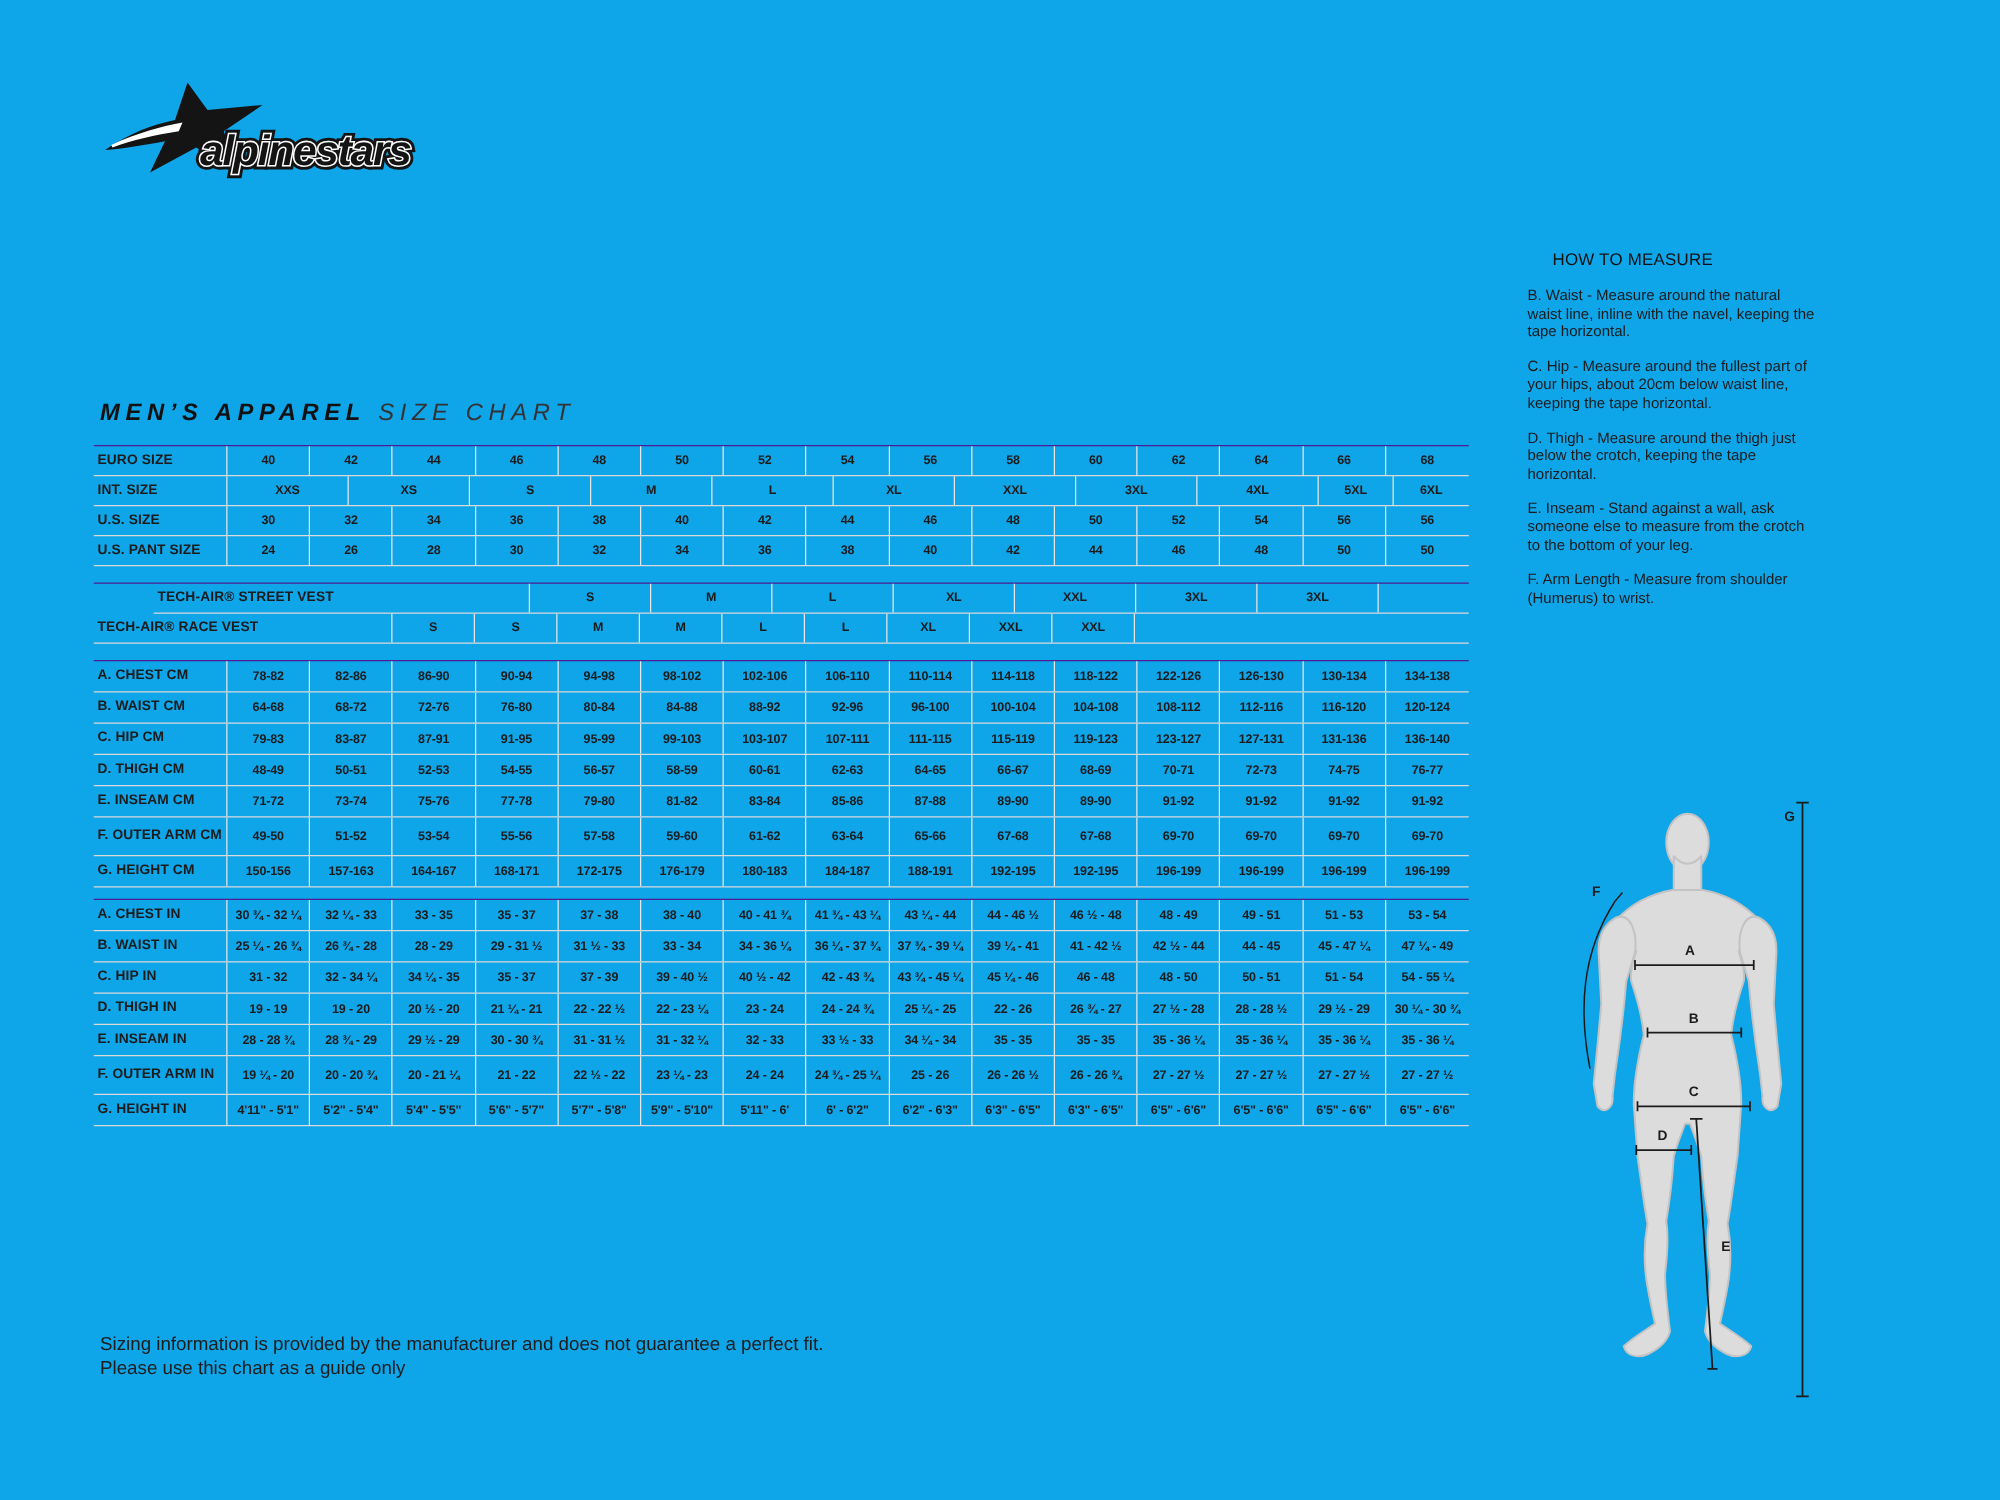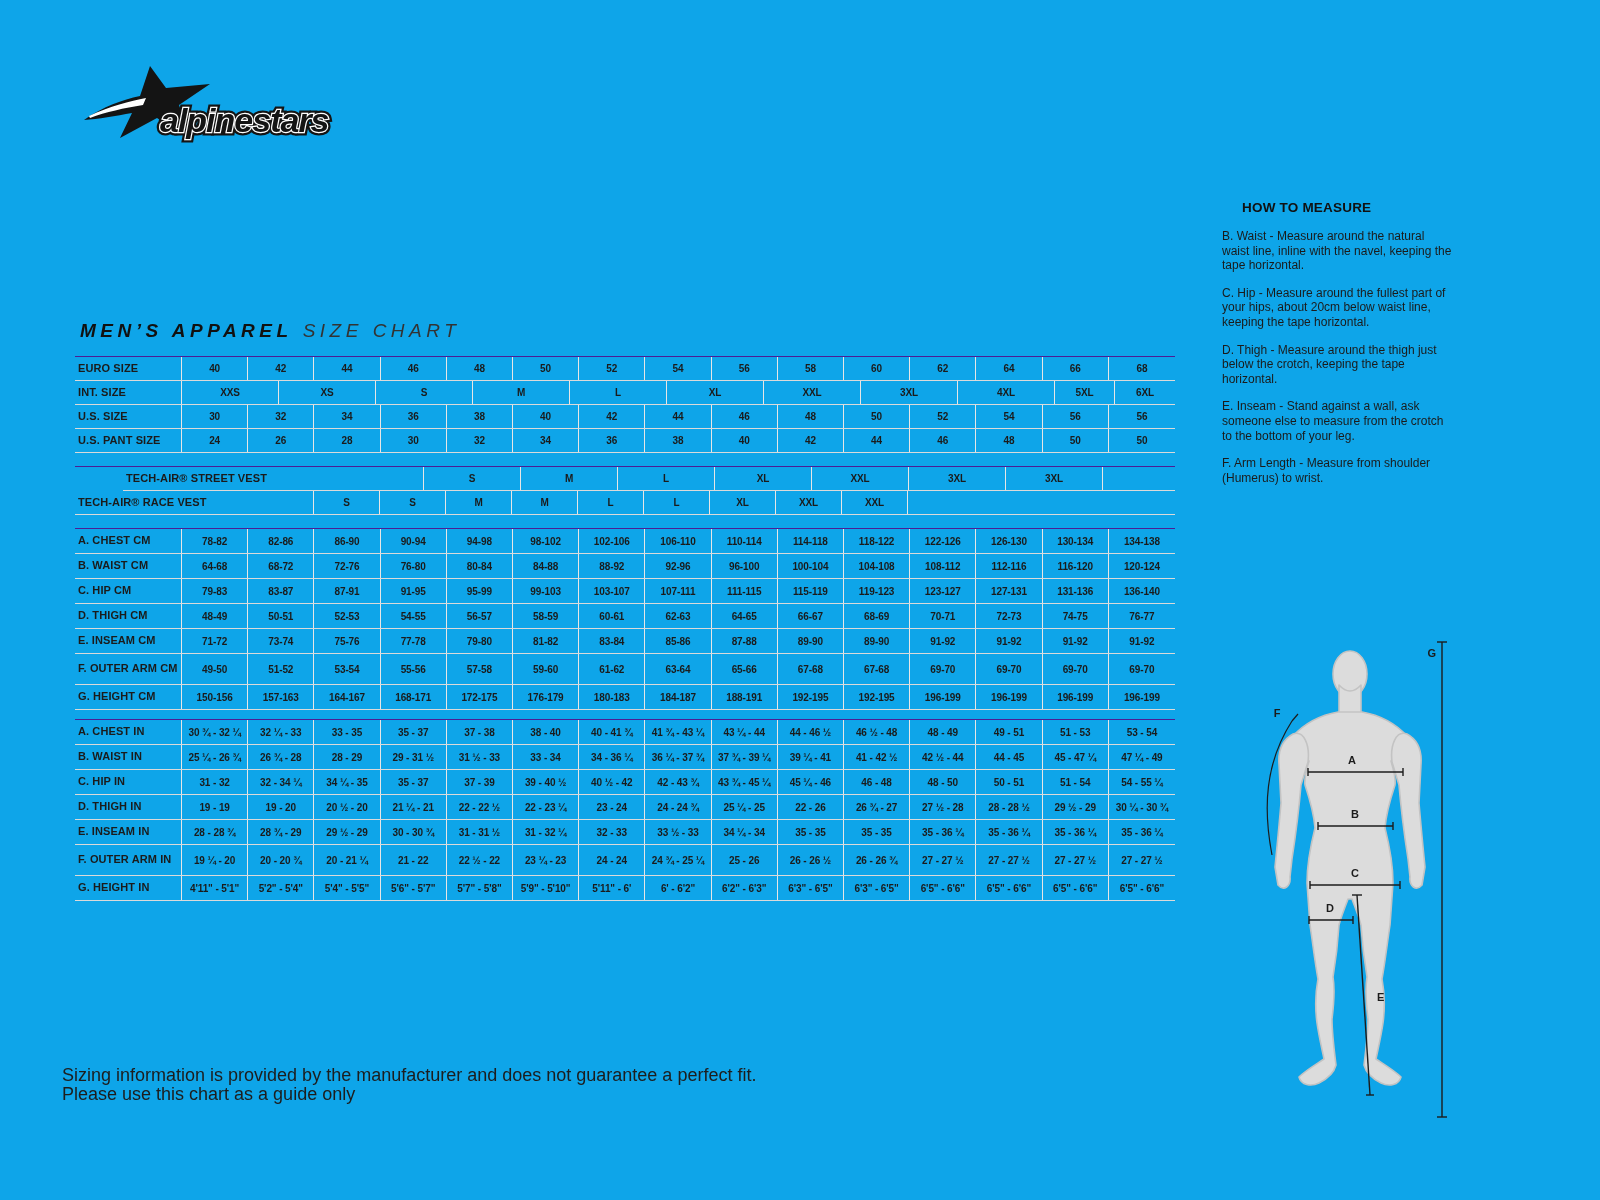--- a/index.html
+++ b/index.html
@@ -21,26 +21,26 @@
   .t-sizes .row,.t-tech .row{height:23px;}
   .t-vals .row{height:24px;}
   .t-vals .row.tall{height:30px;}
   .cell{display:flex;align-items:center;justify-content:center;border-right:1px solid #e6e6e6;
         font-size:10px;font-weight:bold;letter-spacing:-0.1px;white-space:nowrap;overflow:hidden;color:#1b1b1b;}
   .cell:last-child{border-right:none;}
   .cell.lab{justify-content:flex-start;text-align:left;padding-left:3px;font-size:11px;line-height:1.05;
             white-space:normal;letter-spacing:0.1px;}
   
   .measure{position:absolute;left:1222px;top:200px;width:230px;}
-  .measure h3{margin:0 0 14px 0;font-size:13.5px;font-weight:bold;letter-spacing:0.2px;color:#111;padding-left:20px;}
+  .measure h3{margin:0 0 14px 0;font-size:13.5px;font-weight:normal;letter-spacing:0.2px;color:#111;padding-left:20px;}
   .measure p{margin:0 0 13px 0;font-size:12px;line-height:14.6px;color:#1b1b1b;}
   
   .figure{position:absolute;left:1235px;top:633px;}
   
-  .footer{position:absolute;left:62px;top:1066px;font-size:18px;line-height:19px;color:#1d1d1d;}
+  .footer{position:absolute;left:80px;top:1066px;font-size:15px;line-height:19px;color:#1d1d1d;}
 </style>
 </head>
 <body>
 
 <div class="page">
 
   <svg class="logo" width="272" height="95" viewBox="0 0 272 95">
     <g>
       <path d="M 2,64 C 22,50 40,44 58,40 L 68,10 L 84,32 L 128,28 L 97,49 L 109,84 L 75,62 L 38,82 L 50,57 C 34,60 16,63 2,64 Z" fill="#141414"></path>
       <path d="M 7,60 C 28,50 48,45 64,42 L 61,49 C 42,52 24,56 8,62 Z" fill="#ffffff"></path>

